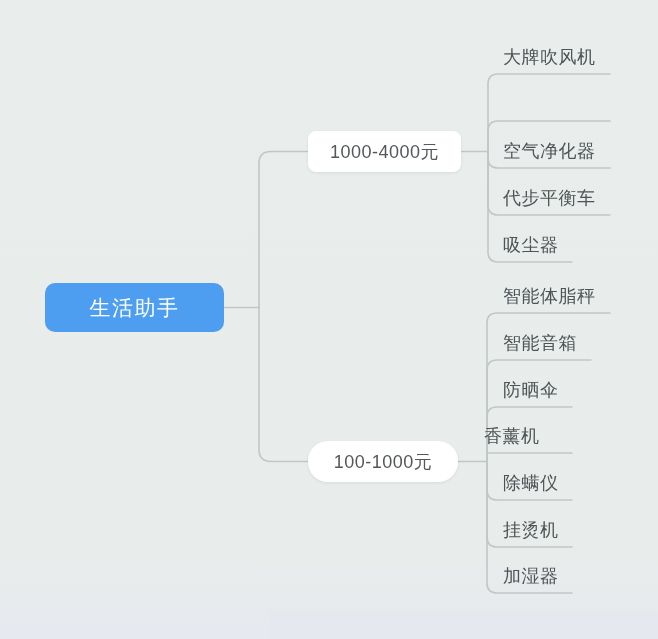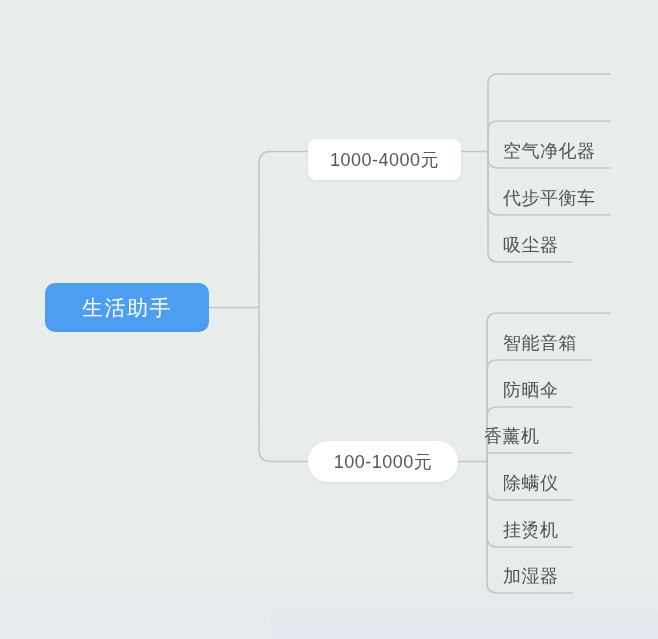--- a/index.html
+++ b/index.html
@@ -5,30 +5,30 @@
   html,body{margin:0;padding:0;background:#dfe3e3;}
   .canvas{
     position:relative;width:658px;height:639px;overflow:hidden;
     background:linear-gradient(180deg,#e9edec 0%,#e8eceb 88%,#e6e9ef 100%);
     font-family:"Liberation Sans","DejaVu Sans",sans-serif;
   }
   #connectors{position:absolute;left:0;top:0;width:658px;height:639px;}
   #connectors path{fill:none;stroke:var(--line,#c1c6c8);stroke-width:1.6px;stroke-linecap:round;}
   .node{position:absolute;display:flex;align-items:center;justify-content:center;box-sizing:border-box;cursor:pointer;}
   .root-node{
-    left:45px;top:283px;width:164px;height:49px;border-radius:10px;
+    left:45px;top:283px;width:179px;height:49px;border-radius:10px;
     background:var(--root-bg,#4d9ef0);color:var(--root-text,#fff);
     font-size:21px;letter-spacing:1.5px;
   }
   .branch-node{
     background:var(--branch-bg,#fff);color:var(--branch-text,#54585b);
     border-radius:8px;font-size:18px;letter-spacing:.5px;
     box-shadow:0 1px 3px rgba(70,90,110,.10);
   }
-  .branch-1{left:308px;top:131px;width:153px;height:41px;margin-top:8px;}
+  .branch-1{left:308px;top:131px;width:153px;height:41px;}
   .branch-2{left:308px;top:441px;width:150px;height:41px;border-radius:20px;}
   .leaf{
     position:absolute;height:26px;line-height:26px;font-size:18px;
     letter-spacing:.5px;color:var(--leaf-text,#4e5356);white-space:nowrap;cursor:pointer;
   }
   .bottom-band{position:absolute;left:270px;top:611px;width:388px;height:28px;background:#e3e7f1;opacity:.55;}
 </style>
 </head>
 <body>
 
@@ -53,22 +53,24 @@
       <path d="M 487 461.5 V 583 Q 487 593 497 593 H 572"></path>
     </svg>
 
   <div class="node root-node">生活助手</div>
 
   <div class="node branch-node branch-1">1000-4000元</div>
 
   <div class="node branch-node branch-2">100-1000元</div>
 
   <div class="bottom-band"></div>
+<div class="leaf" style="left: 503px; top: 44px;">大牌吹风机</div>
     <div class="leaf" style="left: 503px; top: 138px; font-family: Liberation Serif, serif;">空气净化器</div>
     <div class="leaf" style="left: 503px; top: 185px;">代步平衡车</div>
     <div class="leaf" style="left: 503px; top: 232px;">吸尘器</div>
+    <div class="leaf" style="left: 503px; top: 283px;">智能体脂秤</div>
     <div class="leaf" style="left: 503px; top: 330px;">智能音箱</div>
     <div class="leaf" style="left: 503px; top: 377px;">防晒伞</div>
     <div class="leaf" style="left: 484px; top: 423px;">香薰机</div>
     <div class="leaf" style="left: 503px; top: 470px;">除螨仪</div>
     <div class="leaf" style="left: 503px; top: 517px;">挂烫机</div>
     <div class="leaf" style="left: 503px; top: 563px;">加湿器</div>
   </div>
 
 </body></html>

